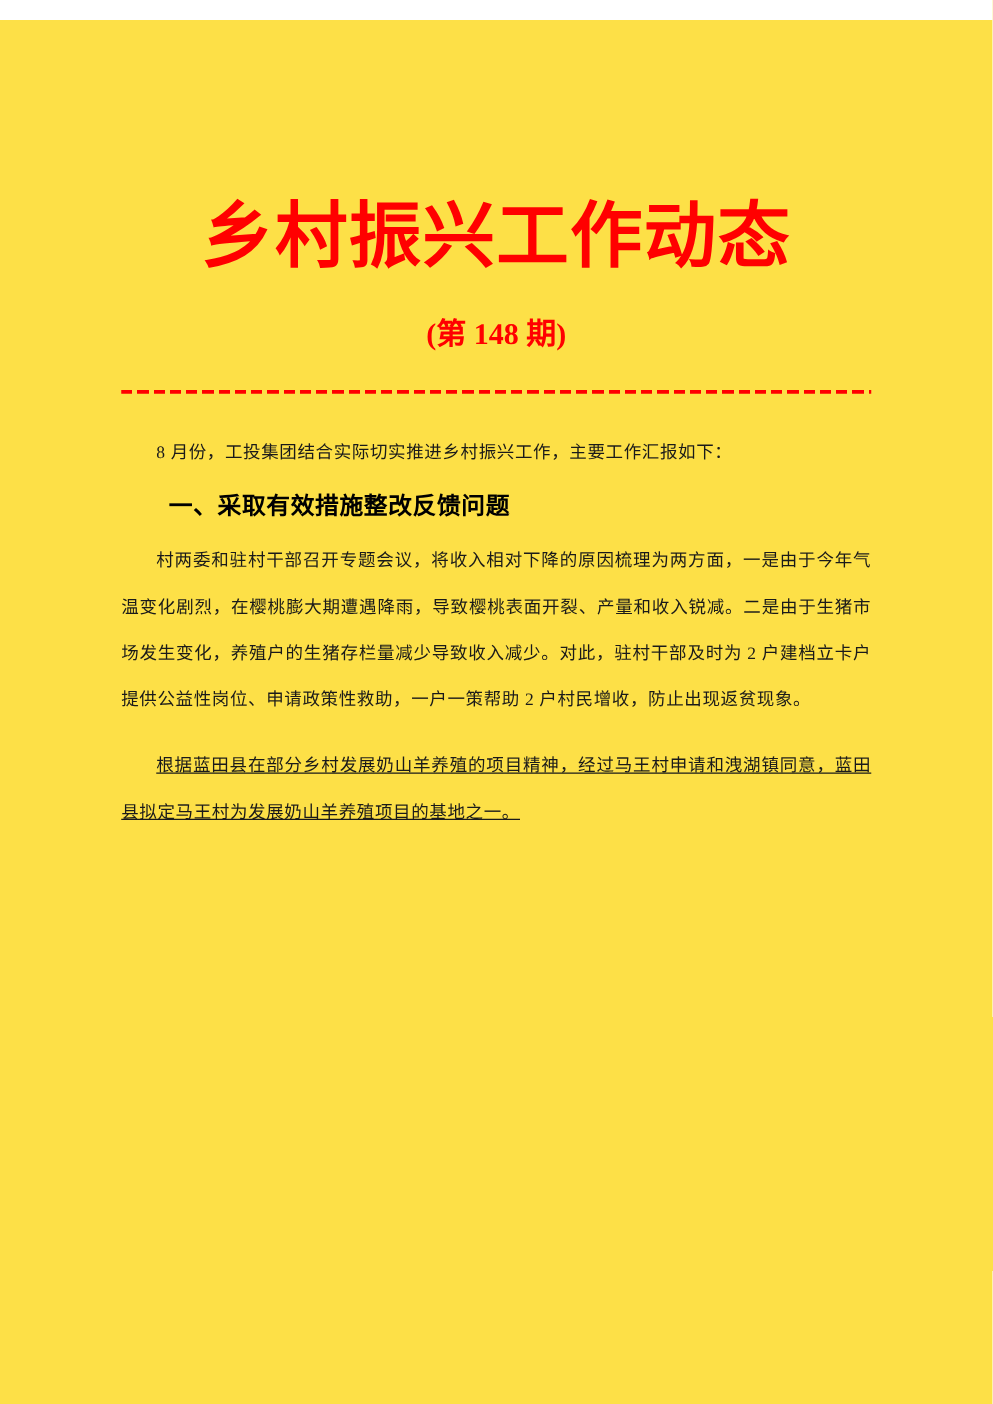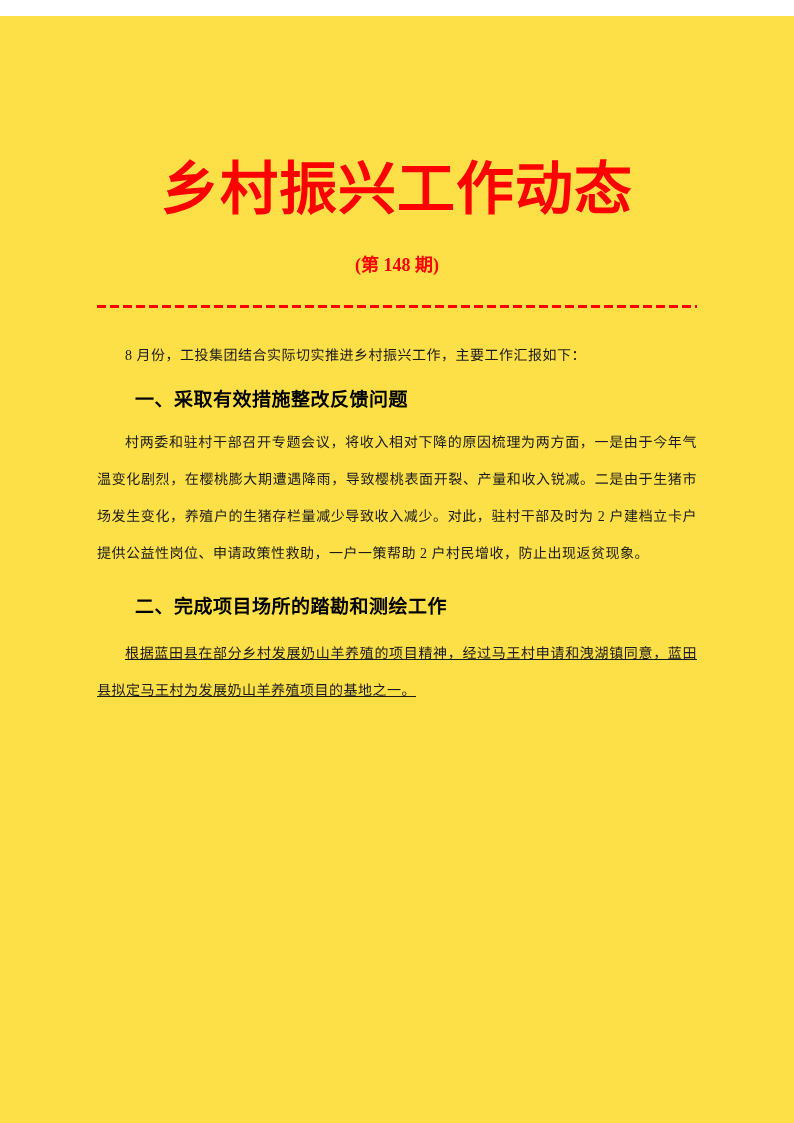--- a/index.html
+++ b/index.html
@@ -28,21 +28,21 @@
     font-size: 58px;
     line-height: 1.1;
     letter-spacing: 1px;
     white-space: nowrap;
   }
   .doc-issue {
     margin: 33px 0 0 0;
     text-align: center;
     color: #ff0000;
     font-weight: bold;
-    font-size: 18px;
+    font-size: 24px;
     line-height: 1.15;
   }
   .red-dashed-divider {
     margin-top: 30px;
     height: 3px;
     width: 100%;
     background: repeating-linear-gradient(90deg,
       #ff0000 0px, #ff0000 9px,
       transparent 9px, transparent 13px);
   }
@@ -53,21 +53,21 @@
     text-align: justify;
     text-indent: 2em;
     letter-spacing: 0.5px;
   }
   .para.intro {
     margin-top: 33px;
     line-height: 30px;
   }
   .sec-heading {
     margin: 0;
-    font-family: Liberation Sans, sans-serif;
+    font-family: Liberation Mono, monospace;
     font-weight: bold;
     font-size: 19px;
     line-height: 25px;
     color: #000000;
     text-indent: 2em;
     letter-spacing: 0.5px;
   }
   .sec-heading.h1 { margin-top: 16px; }
   .para.p2 { margin-top: 15px; }
   .para.p3 { margin-top: 12px; font-family: Liberation Serif, serif; }
@@ -85,17 +85,16 @@
 
   <div class="red-dashed-divider"></div>
 
   <p class="para intro">8 月份，工投集团结合实际切实推进乡村振兴工作，主要工作汇报如下：</p>
 
   <h2 class="sec-heading h1">一、采取有效措施整改反馈问题</h2>
 
 
   <p class="para p3">村两委和驻村干部召开专题会议，将收入相对下降的原因梳理为两方面，一是由于今年气温变化剧烈，在樱桃膨大期遭遇降雨，导致樱桃表面开裂、产量和收入锐减。二是由于生猪市场发生变化，养殖户的生猪存栏量减少导致收入减少。对此，驻村干部及时为 2 户建档立卡户提供公益性岗位、申请政策性救助，一户一策帮助 2 户村民增收，防止出现返贫现象。</p>
 
-  <h2 class="sec-heading h2">二、完成项目场所的踏勘和测绘工作</h2>
 
   <p class="para p4">根据蓝田县在部分乡村发展奶山羊养殖的项目精神，经过马王村申请和洩湖镇同意，蓝田县拟定马王村为发展奶山羊养殖项目的基地之一。</p>
 
 </div>
 
 </body></html>

